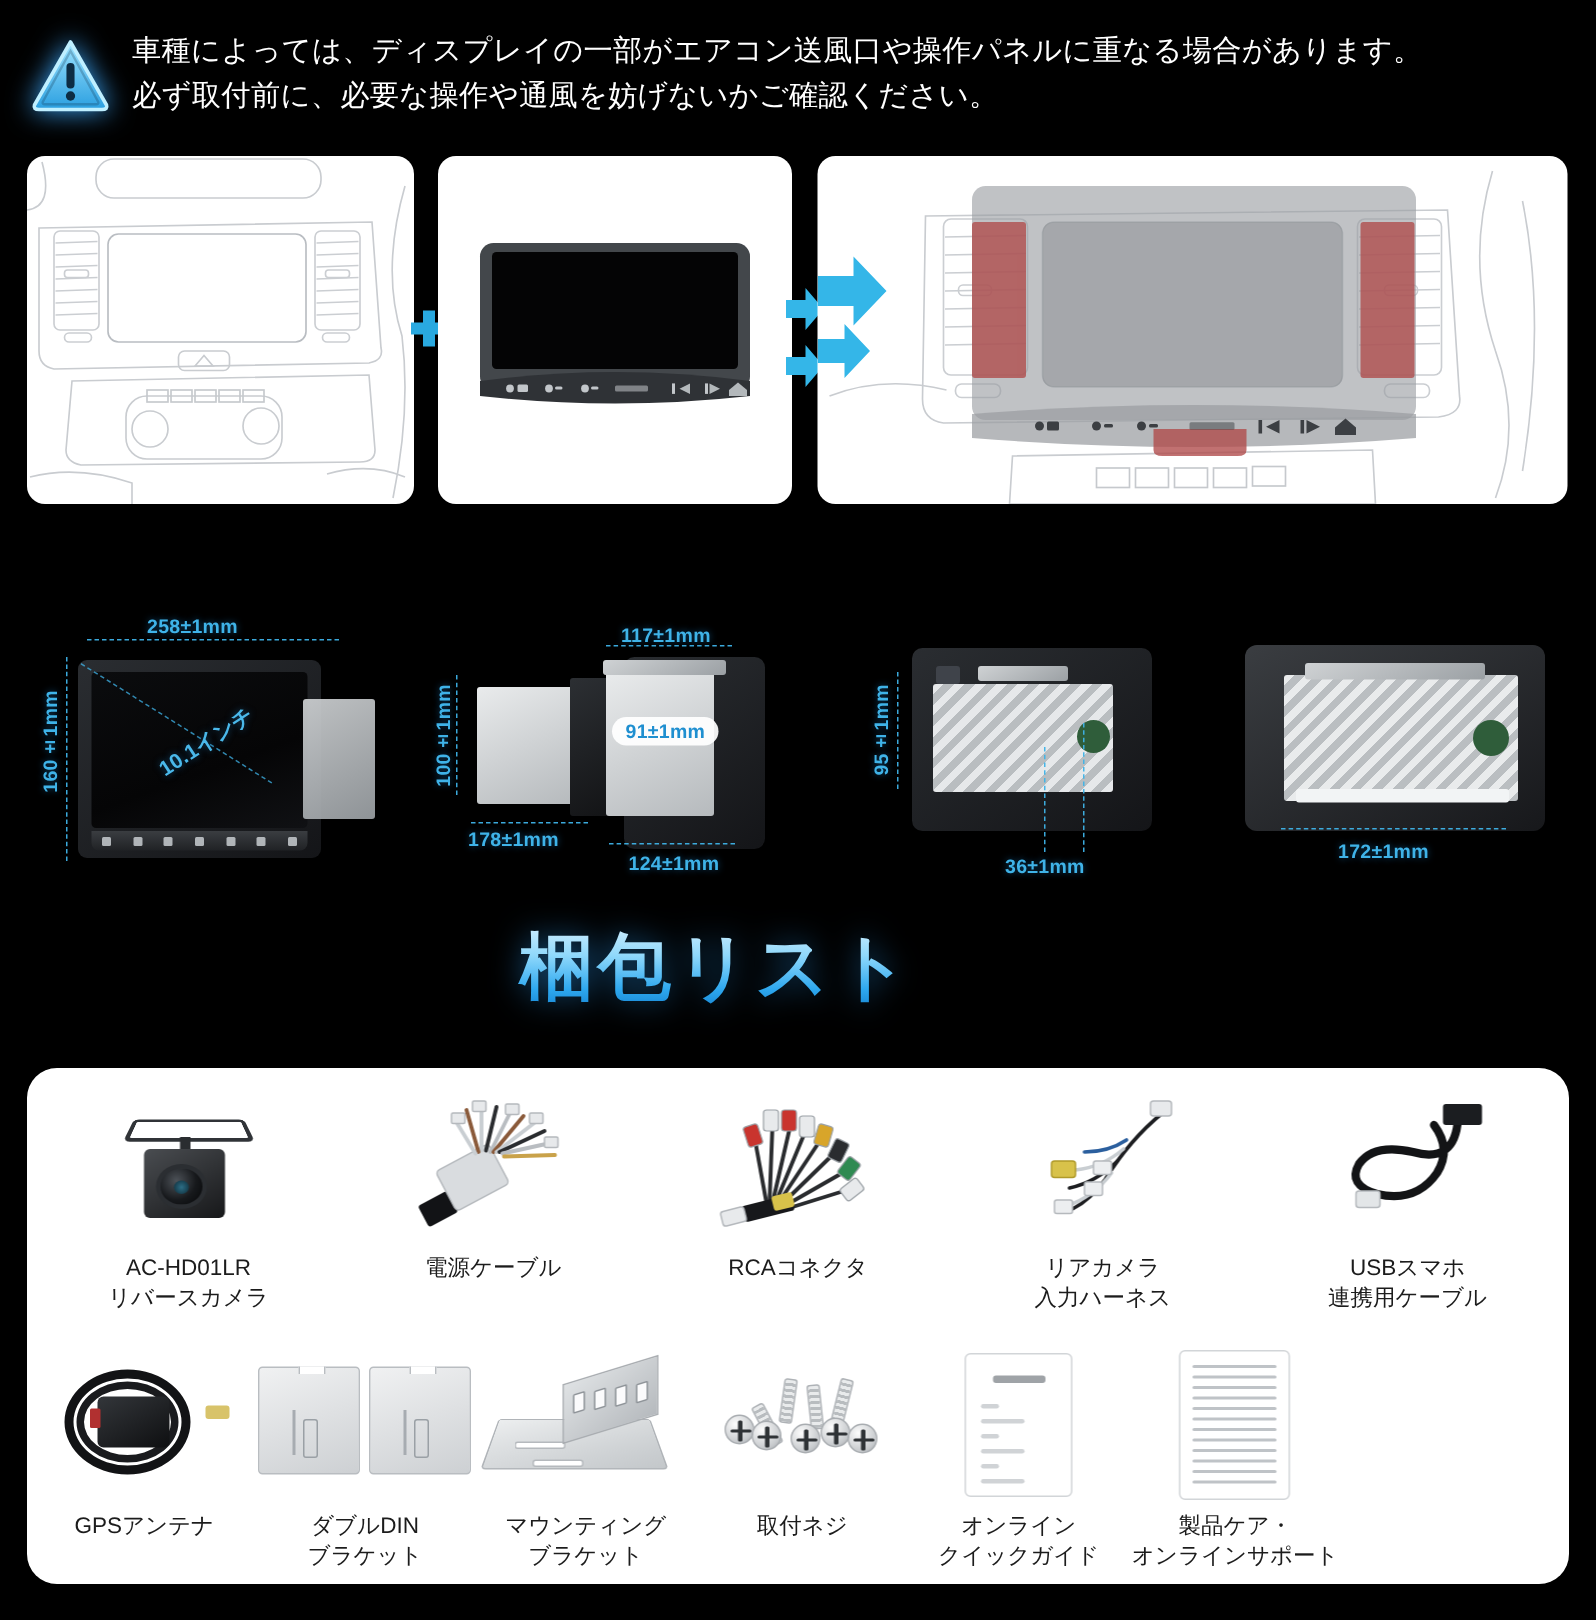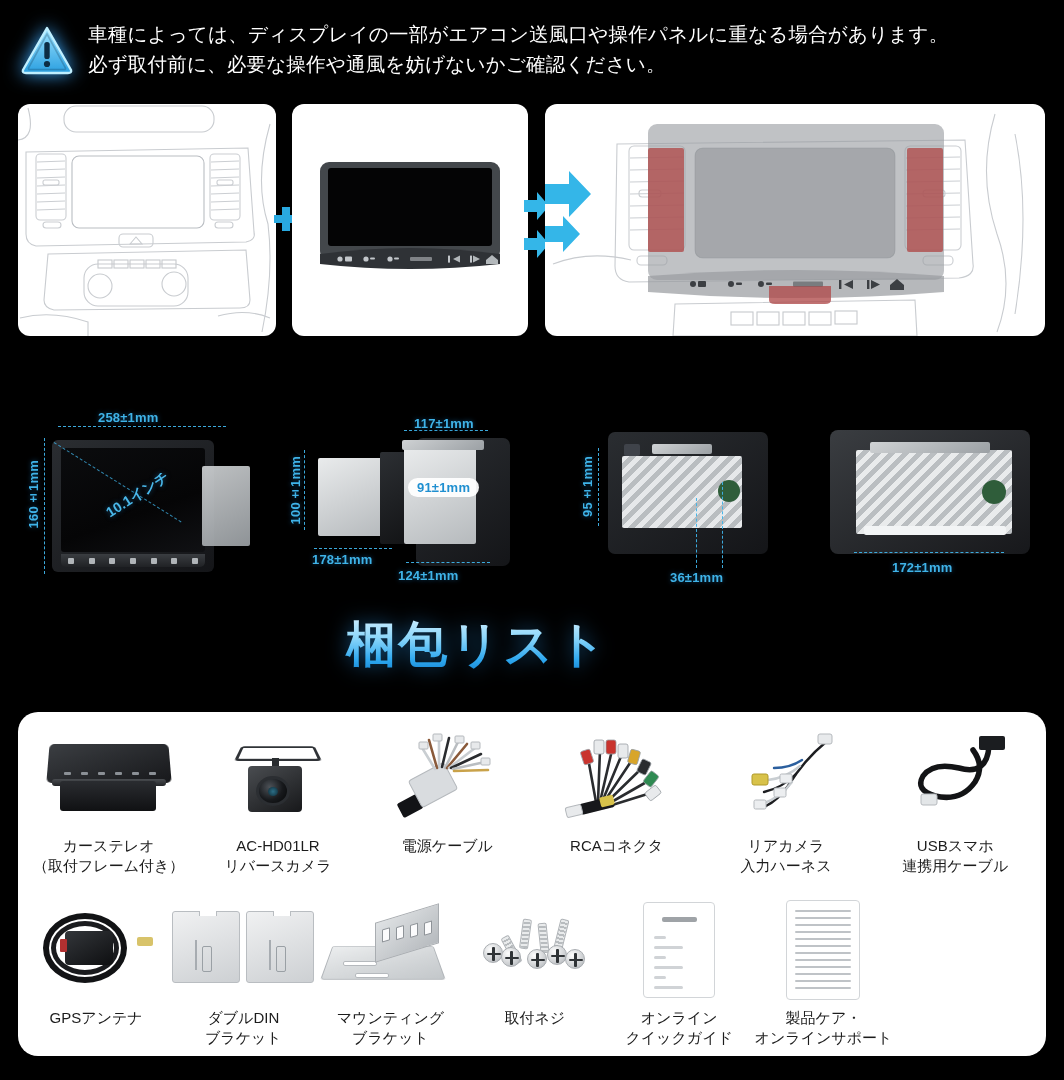--- a/index.html
+++ b/index.html
@@ -375,21 +375,21 @@
         <div class="cage" style="left:96px;top:4px;width:82px;height:10px;"></div>
       </div>
       <div class="dline" style="left:106px;top:18px;width:84px;"></div>
       <div class="dline v" style="left:6px;top:38px;height:80px;"></div>
       <div class="dline" style="left:16px;top:136px;width:78px;"></div>
       <div class="dline" style="left:108px;top:150px;width:84px;"></div>
       <div class="dimlabel" style="left:116px;top:4px;">117±1mm</div>
       <div class="dimlabel vert" style="left:-10px;top:44px;">100±1mm</div>
       <div class="dimlabel pill" style="left:110px;top:66px;">91±1mm</div>
       <div class="dimlabel" style="left:14px;top:140px;">178±1mm</div>
-      <div class="dimlabel" style="left:100px;top:156px;">124±1mm</div>
+      <div class="dimlabel" style="left:121px;top:156px;">124±1mm</div>
     </div>
 
     <div class="dimgroup" style="left:570px;width:220px;height:205px;">
       <div class="unit" style="left:38px;top:20px;width:180px;height:130px;">
         <div class="screen" style="left:0;top:0;width:160px;height:122px;border-radius:7px;"></div>
         <div class="chassis" style="left:14px;top:24px;width:120px;height:72px;
              background:repeating-linear-gradient(135deg,#e6e8ea 0 5px,#b9bdc0 5px 10px);"></div>
         <div class="cage" style="left:44px;top:12px;width:60px;height:10px;"></div>
         <div class="cage" style="left:16px;top:12px;width:16px;height:12px;background:#3f434a;"></div>
         <div class="cage" style="left:110px;top:48px;width:22px;height:22px;background:#2f5d3a;border-radius:50%;"></div>
@@ -414,39 +414,20 @@
       <div class="dimlabel" style="left:72px;top:148px;">172±1mm</div>
     </div>
   </div>
 
   <div class="sect-title">梱包リスト</div>
 
   <div class="card">
 
     <div class="row row-1">
 
-      <div class="cell">
-        <div class="art">
-          <div class="pa stereo-mini">
-            <div class="top"></div>
-              <div class="lip"></div>
-            <div class="dots">
-                <span></span>
-                <span></span>
-                <span></span>
-                <span></span>
-                <span></span>
-                <span></span>
-              </div>
-            <div class="base"></div>
-          </div>
-        </div>
-        <div class="cap">カーステレオ
-（取付フレーム付き）</div>
-      </div>
 
       <div class="cell">
         <div class="art">
           <div class="pa cam">
             <div class="brkt"></div>
               <div class="stem"></div>
             <div class="body"></div>
               <div class="lens"></div>
           </div>
         </div>

